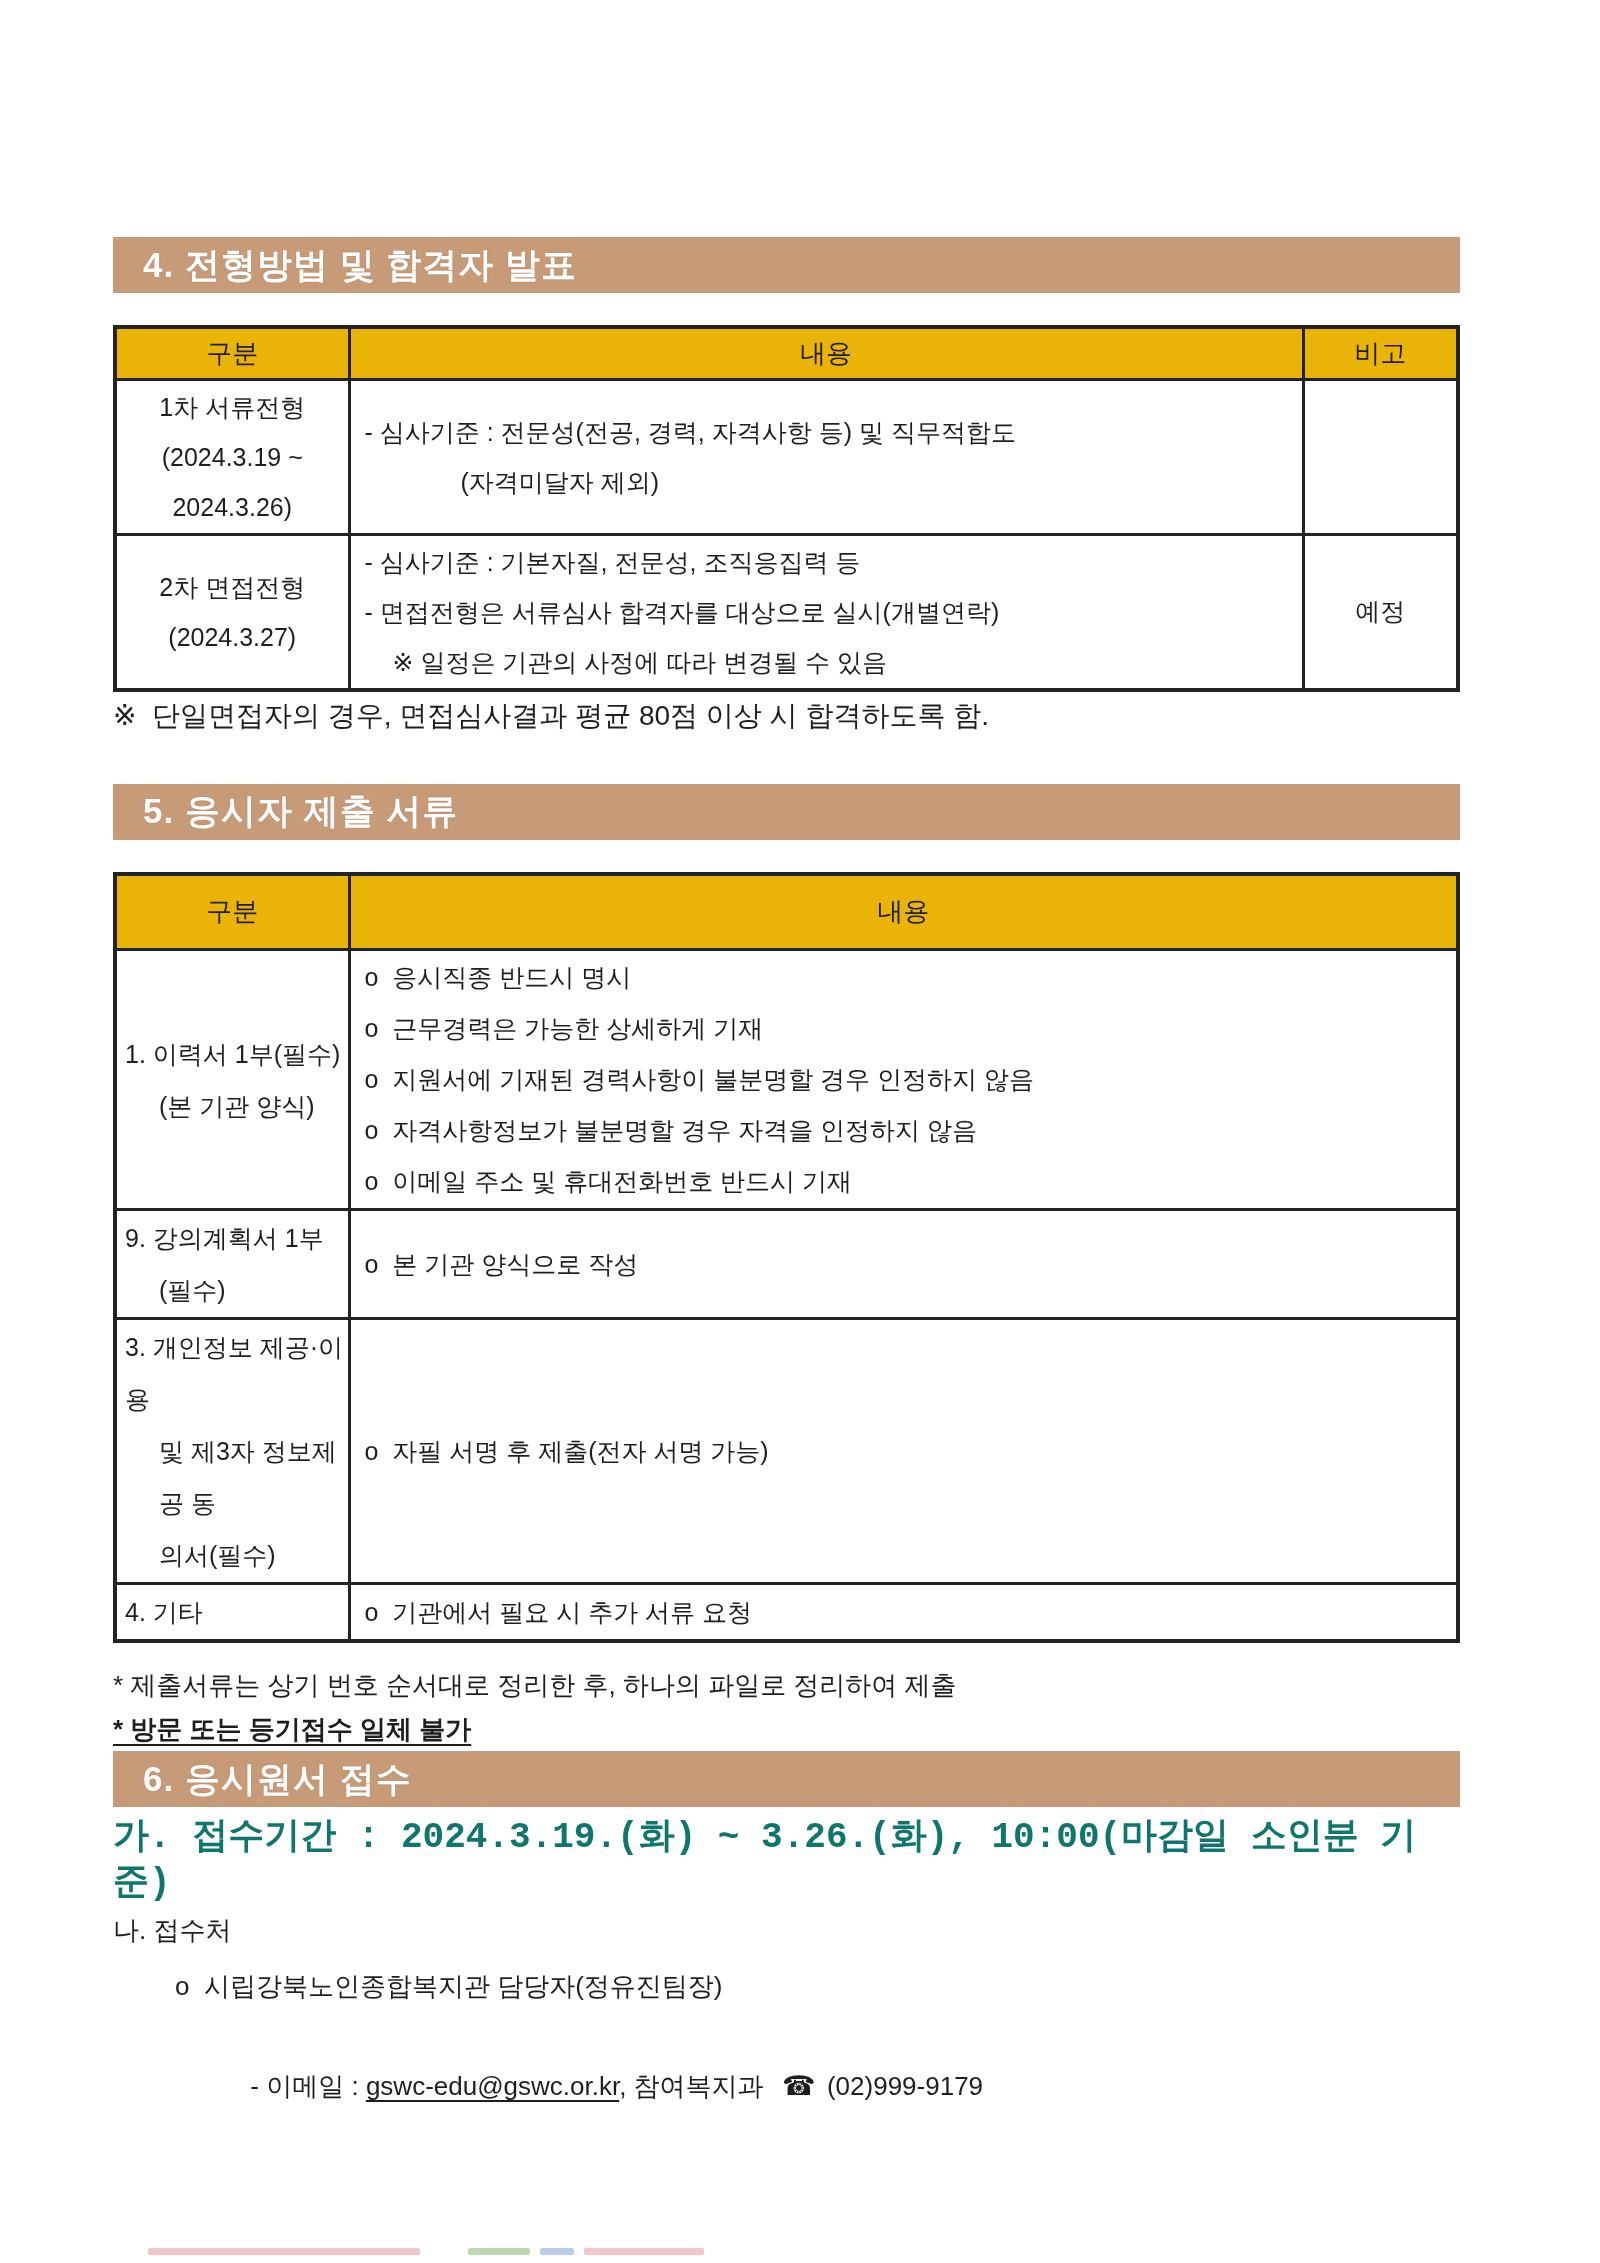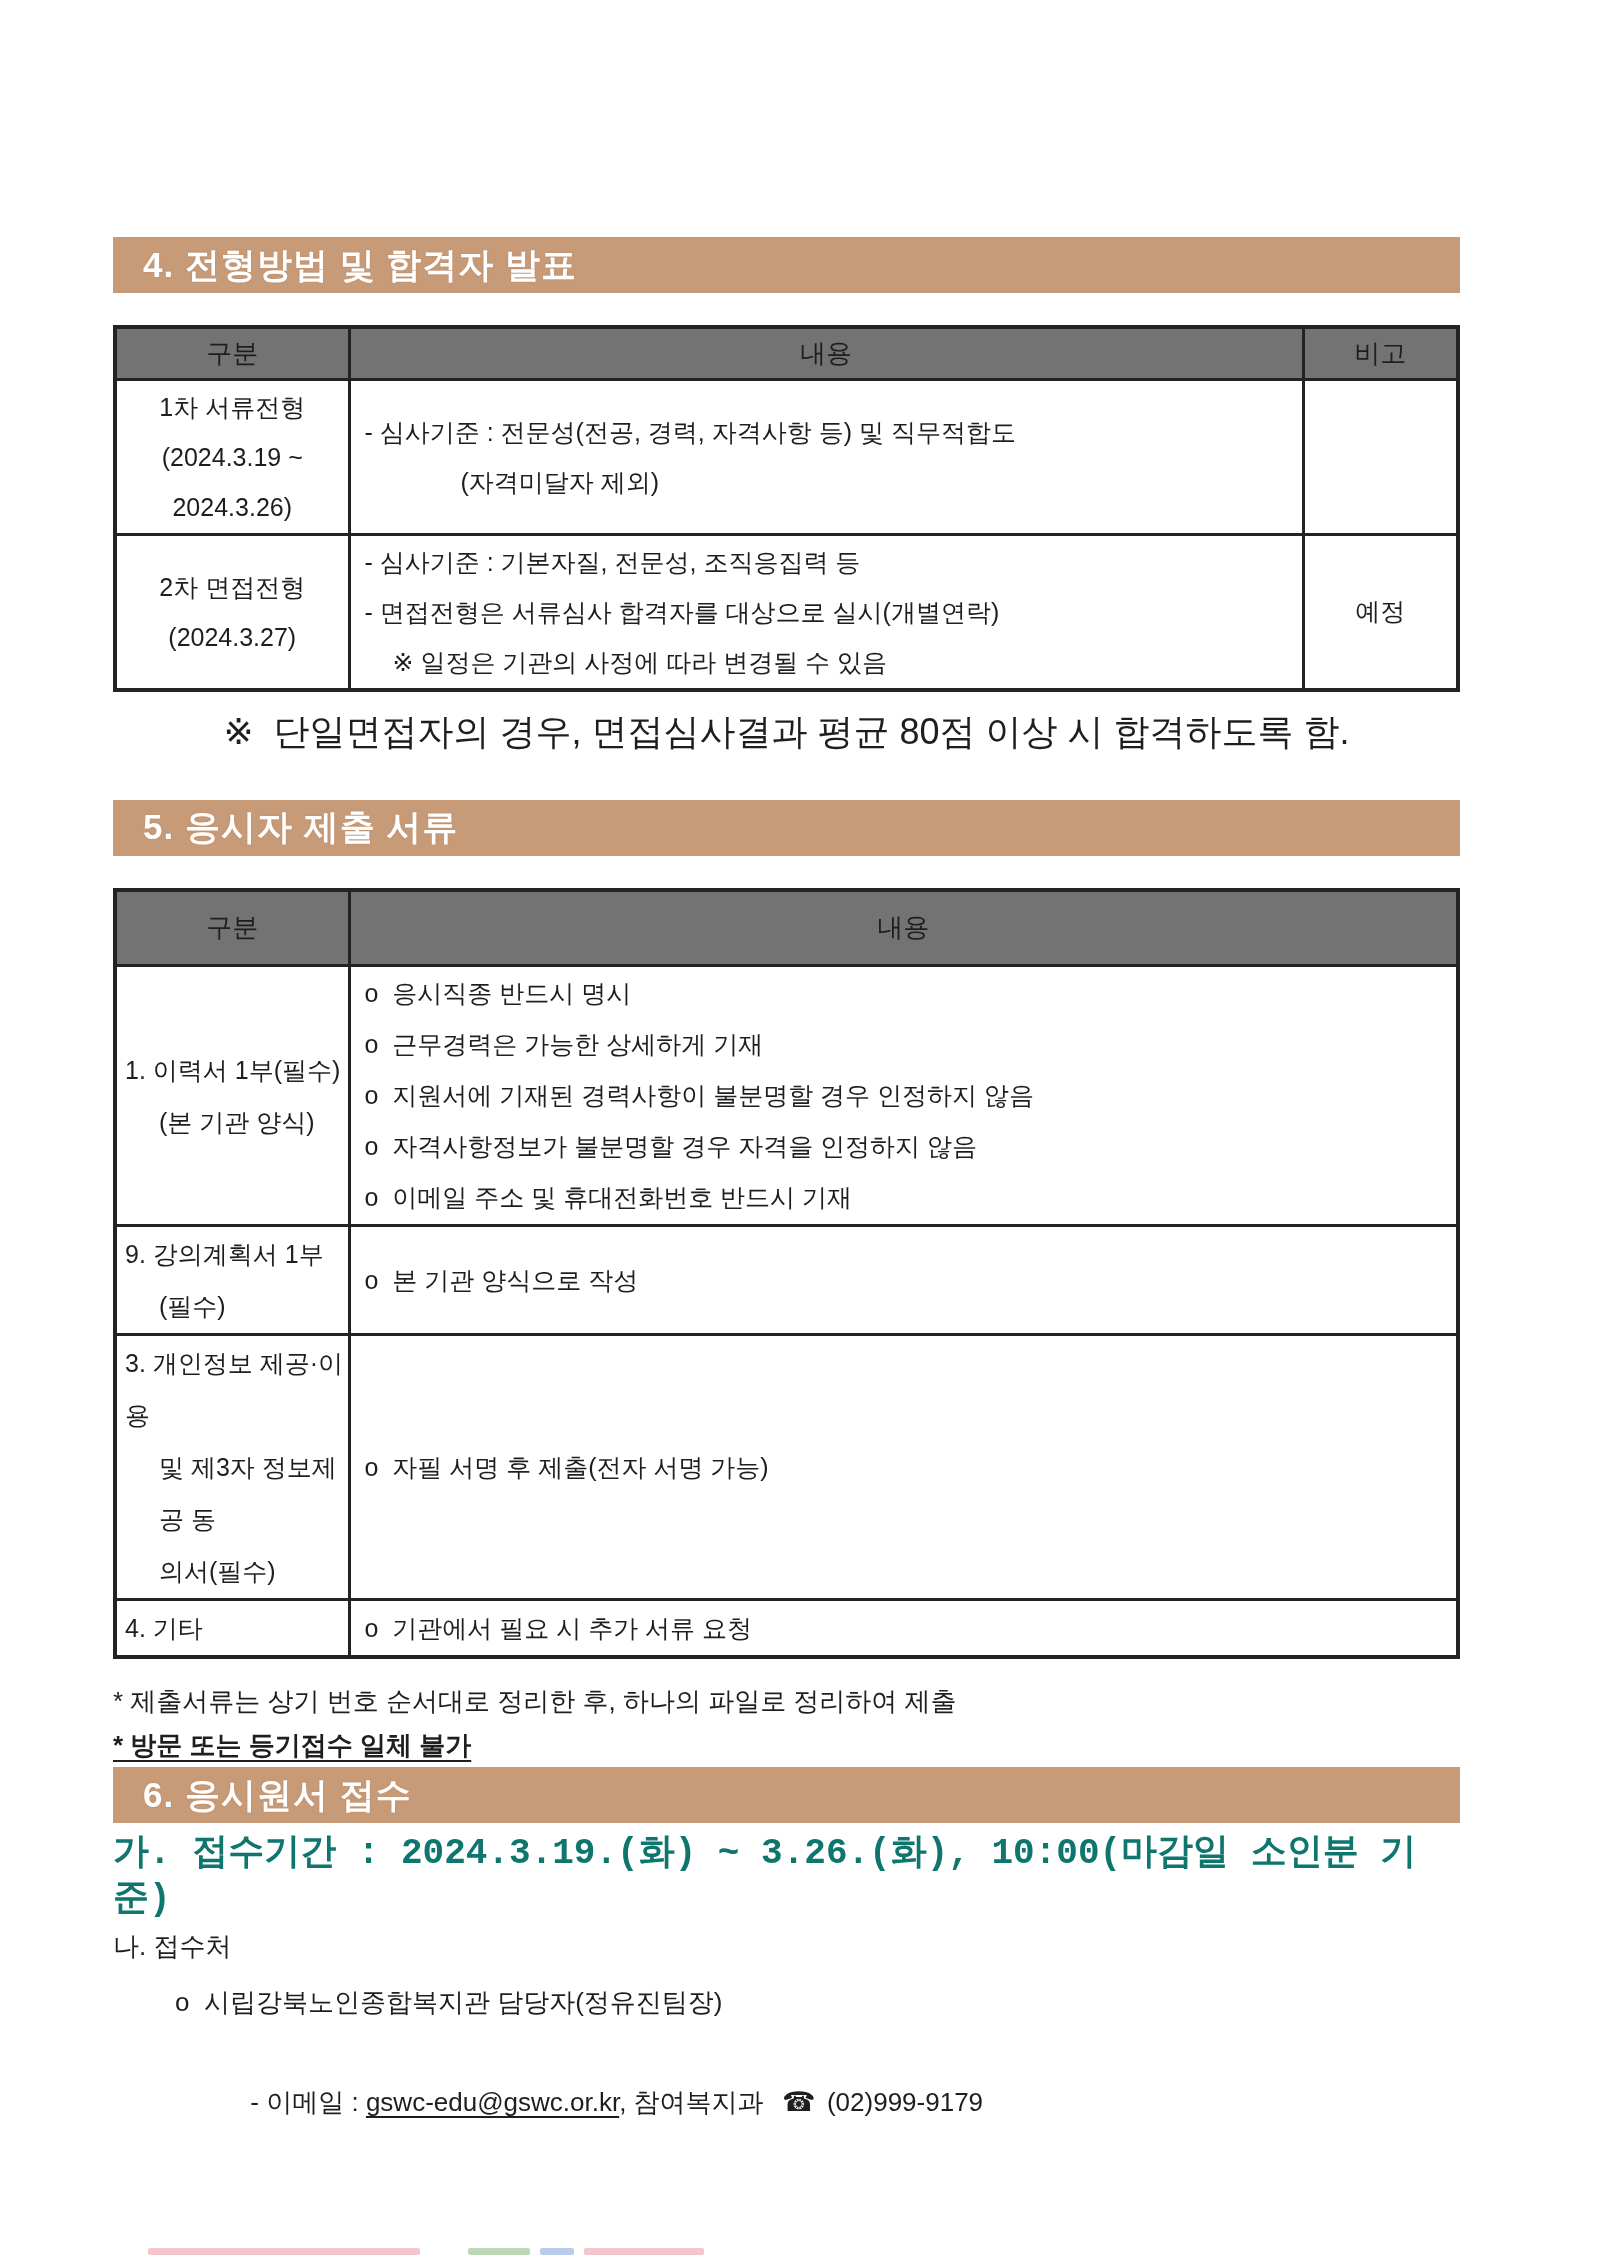--- a/index.html
+++ b/index.html
@@ -21,40 +21,40 @@
     text-shadow:0 0 2px rgba(173,124,92,.6);
   }
   .b4{margin-top:237px;}
   .b5{margin-top:48px;}
   .b6{}
 
   
   table{border-collapse:collapse; width:100%; table-layout:fixed; margin-top:32px;
         border:4px solid #232323;}
   th,td{border:3px solid #232323; box-sizing:border-box; vertical-align:middle;}
-  th{background:#737373; font-weight:500; font-size:26px; text-align:center;}
+  th{background:#eab308; font-weight:500; font-size:26px; text-align:center;}
   .t1 .c-cat{width:234px;} .t1 .c-note{width:155px;}
   .t2 .c-cat{width:234px;}
   .t1 th{height:52px;} .t2 th{height:76px;}
   .cat{ text-align:center; }
   .cat .cl{line-height:50px; font-size:25px;}
   .cont{ text-align:left; padding-left:14px; }
   .ln{line-height:50px; font-size:25px; white-space:pre-wrap;}
   .ind1{padding-left:28px;}
   .ind2{padding-left:96px;}
   .note-cell{text-align:center; font-size:25px;}
   .t2 .cat{text-align:left; padding-left:8px;}
   .t2 .cat .cl{line-height:52px;}
   .t2 .cat .l2{padding-left:34px;}
   .t2 .ln{line-height:51px;}
   .r1-1{height:100px;} .r1-2{height:152px;} .r1-3{height:148px;}
   .r2-1{height:256px;} .r2-2{height:106px;} .r2-3{height:162px;} .r2-4{height:52px;}
 
   
-  .footnote{margin-top:20px; font-size:36px; line-height:40px; white-space:pre-wrap;text-align:center;}
+  .footnote{margin-top:4px; font-size:28px; line-height:40px; white-space:pre-wrap;}
   .tbl-note{font-size:26px; line-height:44px; white-space:pre-wrap;}
   .n1{margin-top:20px;}
   .n2{font-weight:bold; text-decoration:underline; text-underline-offset:6px;}
   .red-line{margin-top:8px; font-size:36px; font-weight:bold; color:#0f766e; line-height:46px;font-family:Liberation Mono, monospace;}
   .plain{font-size:26px; line-height:46px; white-space:pre-wrap;}
   .lv1{padding-left:62px; margin-top:10px;}
   .lv2{padding-left:94px; margin-top:8px;}
   .u{text-decoration:underline; text-underline-offset:5px;}
   .phone{font-size:27px; padding:0 4px;}
 

